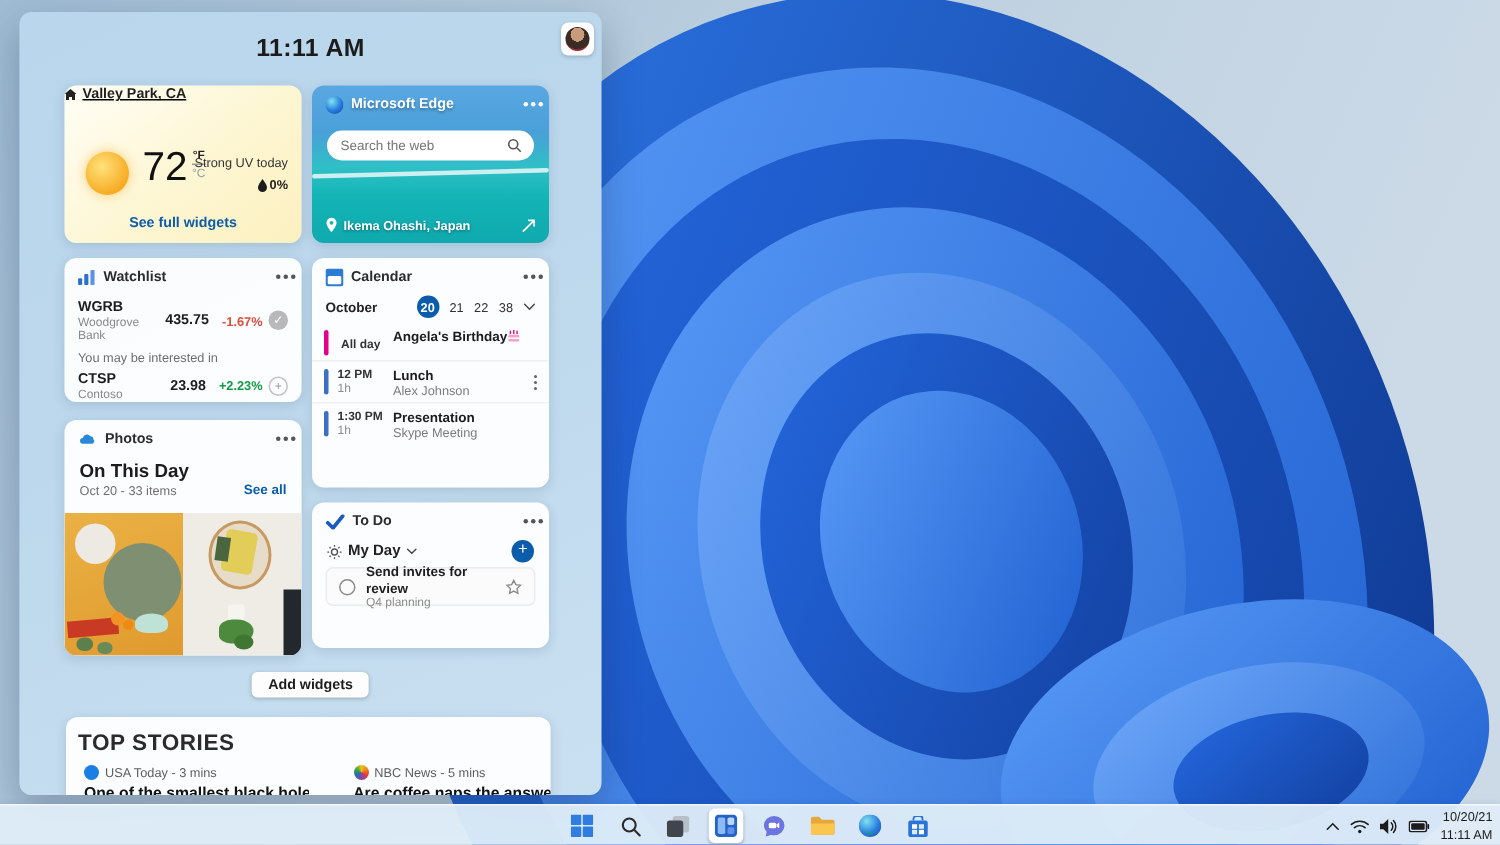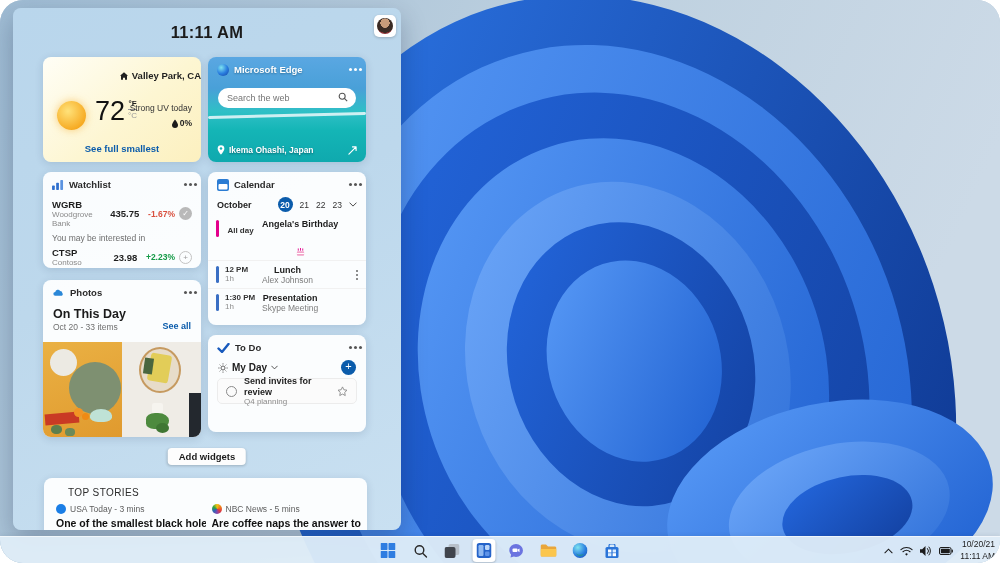--- a/index.html
+++ b/index.html
@@ -1,17 +1,17 @@
 <!DOCTYPE html>
 <html><head>
 <meta charset="utf-8">
 <style>
   * { margin:0; padding:0; box-sizing:border-box; }
   body { font-family:"Liberation Sans", sans-serif; }
-  .screen { position:relative; width:1000px; height:563px; overflow:hidden; background:#b6cadb;border-radius:23px; }
+  .screen { position:relative; width:1000px; height:563px; overflow:hidden; background:#b6cadb; }
   .wallpaper { position:absolute; inset:0; }
 
   
   .panel { position:absolute; left:13px; top:8px; width:388px; height:522px;
     background:linear-gradient(155deg,#b9d6ec 0%,#bdd8ec 45%,#c9e0f1 100%);
     border-radius:8px; box-shadow:0 10px 26px rgba(10,30,60,.28); overflow:hidden; }
   .panel-time { position:absolute; top:15px; left:0; width:100%; text-align:center;
     font-size:16.5px; font-weight:700; color:#1b1b1b; letter-spacing:.3px; }
   .avatar-btn { position:absolute; top:7px; right:5px; width:22px; height:22px;
     background:#fff; border-radius:5px; box-shadow:0 1px 3px rgba(0,0,0,.2);
@@ -23,21 +23,21 @@
     box-shadow:0 2px 8px rgba(20,40,80,.14); overflow:hidden; }
   .card-head { display:flex; align-items:center; gap:5px; height:25px; padding:0 9px; }
   .card-title { font-size:9.5px; font-weight:700; color:#2b2b2b; }
   .dots3 { margin-left:auto; width:3px; height:3px; border-radius:50%; background:#555;
     box-shadow:-5px 0 0 #555, 5px 0 0 #555; cursor:pointer; }
   .dots3.white { background:#fff; box-shadow:-5px 0 0 #fff,5px 0 0 #fff; }
 
   
   .weather { left:30px; top:49px; width:158px; height:105px;
     background:linear-gradient(140deg,#fffef6 0%,#fdf6d2 55%,#fcf0bf 100%); }
-  .wx-loc { display:flex; align-items:center; justify-content:flex-end; gap:4px; margin-top:13px; }
+  .wx-loc { display:flex; align-items:center; justify-content:flex-start; gap:4px; margin-top:0;text-decoration:underline; }
   .wx-loc span { font-size:9.5px; font-weight:700; color:#1f1f1f; }
   .wx-sun { position:absolute; left:14px; top:44px; width:29px; height:29px; border-radius:50%;
     background:radial-gradient(circle at 38% 35%,#ffe27a,#f6a81f 75%); box-shadow:0 0 8px rgba(246,168,31,.55); }
   .wx-temp { position:absolute; left:52px; top:41px; display:flex; }
   .wx-temp-num { font-size:27px; font-weight:400; color:#111; line-height:1; }
   .wx-units { display:flex; flex-direction:column; align-items:center; margin-left:3px; margin-top:1px; }
   .wx-unit-f { font-size:8px; font-weight:700; color:#222; border-bottom:1px solid #999; padding-bottom:1px; cursor:pointer; }
   .wx-unit-c { font-size:8px; color:#9a9a9a; margin-top:1px; cursor:pointer; }
   .wx-right { position:absolute; right:9px; top:46px; width:66px; text-align:right; }
   .wx-cond { font-size:8.5px; color:#333; }
@@ -84,21 +84,21 @@
   .cal-date.sel { width:15px; height:15px; border-radius:50%; background:#0b5cab; color:#fff;
     display:flex; align-items:center; justify-content:center; font-weight:700; }
   .cal-chev { cursor:pointer; display:flex; }
   .cal-event { display:flex; align-items:flex-start; gap:6px; padding:4px 8px 3px; border-top:1px solid #f1f1f1; }
   .cal-bar { width:3px; height:17px; border-radius:2px; flex:none; margin-top:1px; }
   .cal-bar.pink { background:#e3008c; }
   .cal-bar.blue { background:#3a6fc4; }
   .cal-timecol { width:31px; flex:none; }
   .cal-time { font-size:8px; font-weight:600; color:#333; }
   .cal-dur { font-size:8px; color:#8d8d8d; }
-  .cal-evtitle { font-size:9px; font-weight:700; color:#1c1c1c; display:flex; align-items:center; gap:19px;flex-direction:column; }
+  .cal-evtitle { font-size:9px; font-weight:700; color:#1c1c1c; display:flex; align-items:center; gap:0; }
   .cal-evsub { font-size:8.5px; color:#7c7c7c; }
   .vdots { margin-left:auto; align-self:center; width:2px; height:2px; border-radius:50%;
     background:#666; box-shadow:0 -4px 0 #666, 0 4px 0 #666; cursor:pointer; }
 
   
   .photos { left:30px; top:272px; width:158px; height:157px; }
   .ph-headline { padding:2px 10px 0; position:relative; }
   .ph-title { font-size:12.5px; font-weight:600; color:#1b1b1b; }
   .ph-sub { font-size:8.5px; color:#6f6f6f; margin-top:1px; }
   .ph-seeall { position:absolute; right:10px; bottom:1px; font-size:9px; font-weight:700; color:#0b5cab; cursor:pointer; }
@@ -133,22 +133,22 @@
   .td-circle { width:11px; height:11px; border:1.3px solid #8a8a8a; border-radius:50%; flex:none; cursor:pointer; }
   .td-tt { font-size:9px; font-weight:600; color:#1e1e1e; line-height:1.15; }
   .td-ts { font-size:8px; color:#8d8d8d; }
   .td-star { margin-left:auto; display:flex; cursor:pointer; }
 
   
   .add-widgets { position:absolute; left:50%; transform:translateX(-50%); top:440px;
     background:#fdfdfd; border-radius:4px; padding:3px 11px; font-size:9.5px; font-weight:700;
     color:#1c1c1c; box-shadow:0 1px 3px rgba(0,0,0,.2); cursor:pointer; }
   .stories { left:31px; top:470px; width:323px; height:76px; }
-  .st-head { padding:9px 24px 6px; font-size:10px; font-weight:400; letter-spacing:.4px; color:#2b2b2b; }
-  .st-row { display:flex; padding:0 12px; gap:6px; }
+  .st-head { padding:9px 8px 6px; font-size:15px; font-weight:700; letter-spacing:.4px; color:#2b2b2b; }
+  .st-row { display:flex; padding:0 12px; gap:30px; }
   .st-article { width:50%; cursor:pointer; }
   .st-meta { display:flex; align-items:center; gap:4px; }
   .st-srcicon { width:10px; height:10px; border-radius:50%; flex:none; }
   .st-srcicon.usatoday { background:#1a7ee6; }
   .st-srcicon.nbc { background:conic-gradient(#f3c114,#ef7f1a,#e0393f,#8347ad,#2a66b5,#2fa641,#f3c114); }
   .st-metatext { font-size:8.5px; color:#5d5d5d; }
   .st-headline { margin-top:3px; font-size:10.5px; font-weight:700; color:#111;
     white-space:nowrap; overflow:hidden; }
 
   
@@ -234,21 +234,21 @@
       </div>
       <div class="wx-right">
         <div class="wx-cond">Strong UV today</div>
         <div class="wx-precip">
           <svg width="6" height="9" viewBox="0 0 8 11">
               <path d="M4 0C4 0 0 5 0 7.5a4 4 0 0 0 8 0C8 5 4 0 4 0z" fill="#1c1c1c"></path>
             </svg>
           <span>0%</span>
         </div>
       </div>
-      <div class="wx-link">See full smallest</div>
+      <div class="wx-link">See full widgets</div>
     </div>
 
     <div class="card edge">
       <div class="edge-bridge"></div>
       <div class="card-head">
         <svg width="12" height="12" viewBox="0 0 12 12">
           <defs>
               <radialGradient id="eg1" cx="0.35" cy="0.3" r="0.9">
                 <stop offset="0" stop-color="#7ee3ef"></stop>
                 <stop offset="0.55" stop-color="#2a7fe0"></stop>
@@ -319,21 +319,21 @@
             <rect x="1.5" y="5" width="9" height="5.5" rx="1" fill="#fff"></rect>
           </svg>
         <span class="card-title">Calendar</span>
         <span class="dots3"></span>
       </div>
       <div class="cal-daterow">
         <span class="cal-month">October</span>
         <span class="cal-date sel">20</span>
         <span class="cal-date">21</span>
         <span class="cal-date">22</span>
-        <span class="cal-date">23</span>
+        <span class="cal-date">38</span>
         <span class="cal-chev">
           <svg width="8" height="5" viewBox="0 0 10 6">
               <polyline points="1,1 5,5 9,1" fill="none" stroke="#444" stroke-width="1.2" stroke-linecap="round"></polyline>
             </svg>
         </span>
       </div>
       <div class="cal-event" style="border-top:none;text-align:center;">
         <span class="cal-bar pink"></span>
         <span class="cal-timecol"><span class="cal-time">All day</span></span>
         <span>

